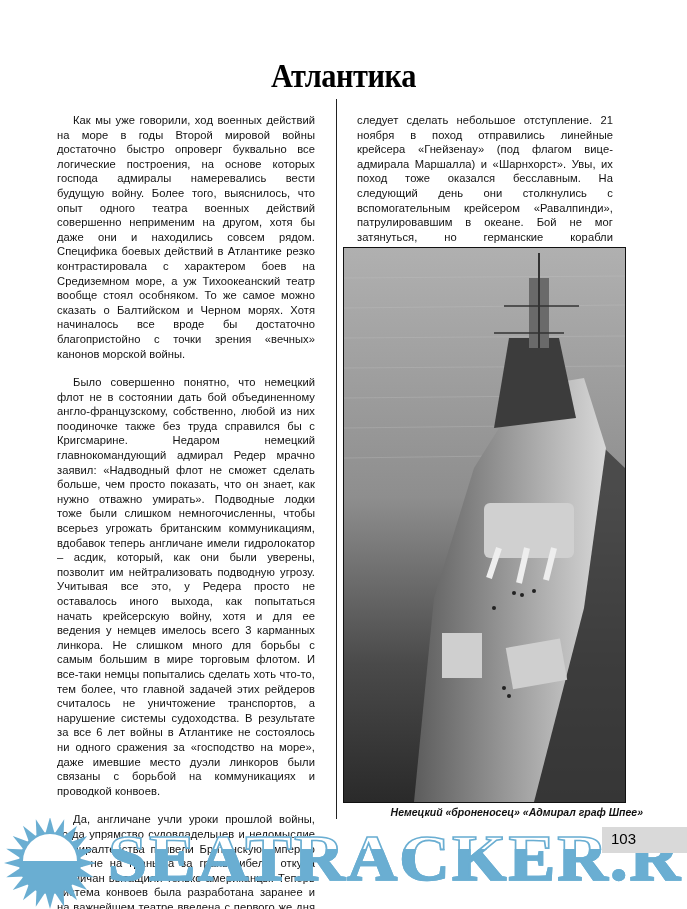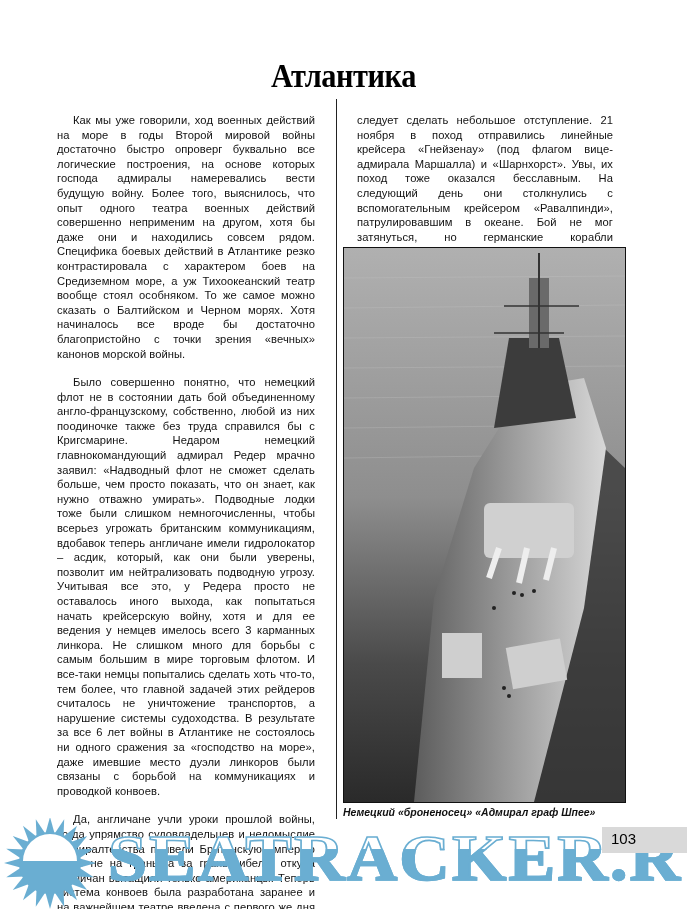--- a/index.html
+++ b/index.html
@@ -27,21 +27,21 @@
     background: #222;
   }
   .photo {
     position: absolute; left: 343px; top: 247px; width: 281px; height: 554px;
     border: 1.5px solid #111; overflow: hidden;
     background: linear-gradient(180deg, #a9a9a9 0%, #9b9b9b 30%, #8a8a8a 55%, #5a5a5a 80%, #3a3a3a 100%);
   }
   .photo svg { display: block; }
   .caption {
     position: absolute; left: 343px; top: 806px; width: 300px;
-    font-size: 10.5px; font-weight: bold; font-style: italic; color: #111;
+    font-size: 10.5px; font-weight: bold; font-style: italic; color: #111; text-align: right;
   }
   .page-num-box {
     position: absolute; left: 602px; top: 827px; width: 85px; height: 26px;
     background: #d9d9d9;
   }
   .page-num {
     position: absolute; left: 611px; top: 830px; font-size: 15px; color: #000;
   }
   .watermark {
     position: absolute; left: 0; top: 818px; width: 687px; height: 91px;

